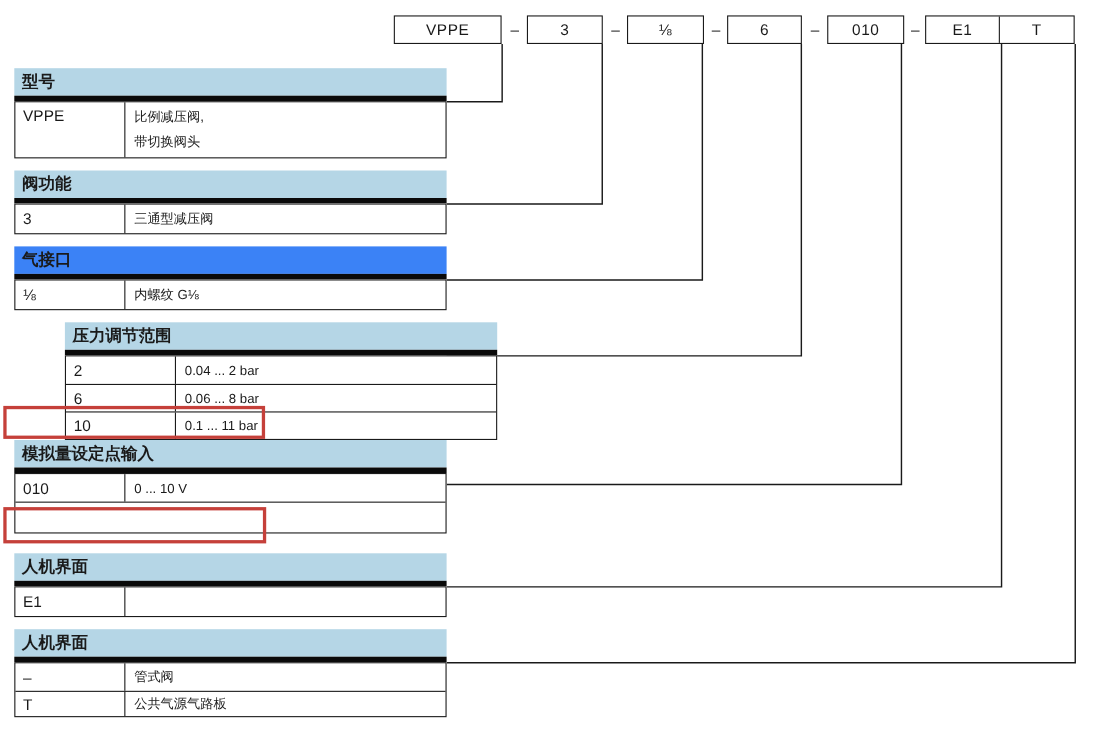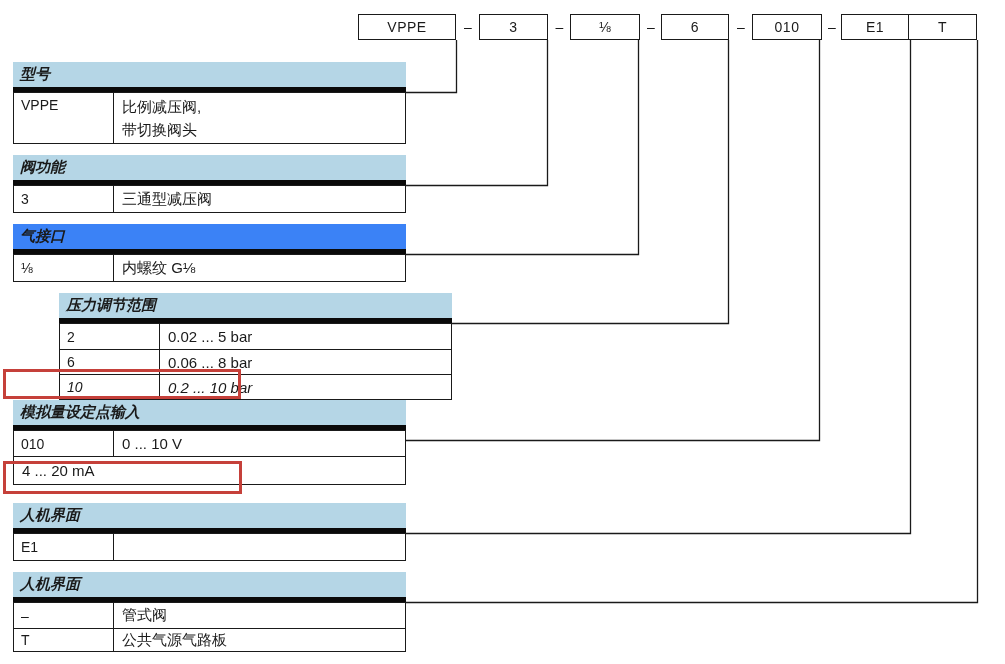--- a/index.html
+++ b/index.html
@@ -19,33 +19,33 @@
   }
   .code-box .cell + .cell{border-left:1px solid #1a1a1a;}
   .sep{
     position:absolute;top:14px;height:26px;display:flex;align-items:center;justify-content:center;
     font-size:14px;
   }
   
   .section{position:absolute;left:13px;width:393px;}
   .sec-header{
     height:25px;box-sizing:border-box;display:flex;align-items:center;
-    padding-left:7px;font-weight:bold;font-size:15px;font-style:italic;
+    padding-left:7px;font-weight:bold;font-size:15px;
   }
   .sec-bar{height:5px;}
   .sec-rows{box-sizing:border-box;border:1px solid #1a1a1a;background:#fff;}
   .row{display:flex;box-sizing:border-box;}
   .row + .row{border-top:1px solid #1a1a1a;}
   .row .code{
     width:100px;box-sizing:border-box;border-right:1px solid #1a1a1a;
     display:flex;align-items:center;padding-left:7px;font-size:14px;flex:none;
   }
   .row .code.top{align-items:flex-start;padding-top:4px;}
   .row .desc{
-    flex:1;display:flex;align-items:center;padding-left:8px;font-size:15px;
+    flex:1;display:flex;align-items:center;padding-left:8px;font-size:12px;
   }
   .row .desc.multi{flex-direction:column;align-items:flex-start;justify-content:center;}
   .row .desc .line{line-height:23px;}
   
   .connectors{position:absolute;left:0;top:0;pointer-events:none;}
   
   .hl{position:absolute;box-sizing:border-box;border:3px solid #c5403a;background:transparent;pointer-events:none;}
 </style>
 </head>
 <body>
@@ -117,44 +117,43 @@
         </div>
       </div>
       <div class="section" style="top: 293px; margin-left: 46px;">
         <div class="sec-header" style="background: rgb(181, 214, 230);">
           <span>压力调节范围</span>
         </div>
         <div class="sec-bar" style="background: rgb(10, 10, 10);"></div>
         <div class="sec-rows">
           <div class="row" style="height: 25px;">
             <div class="code">2</div>
-            <div class="desc">0.02 ... 5 bar</div>
+            <div class="desc">0.04 ... 2 bar</div>
           </div>
           <div class="row" style="height: 25px;">
             <div class="code">6</div>
             <div class="desc">0.06 ... 8 bar</div>
           </div>
-          <div class="row" style="height: 25px; font-style: italic;">
+          <div class="row" style="height: 25px;">
             <div class="code">10</div>
-            <div class="desc">0.2 ... 10 bar</div>
+            <div class="desc">0.1 ... 11 bar</div>
           </div>
         </div>
       </div>
       <div class="section" style="top: 400px;">
         <div class="sec-header" style="background: rgb(181, 214, 230);">
           <span>模拟量设定点输入</span>
         </div>
         <div class="sec-bar" style="background: rgb(10, 10, 10);"></div>
         <div class="sec-rows">
           <div class="row" style="height: 25px;">
             <div class="code">010</div>
             <div class="desc">0 ... 10 V</div>
           </div>
           <div class="row" style="height: 28px;">
-            <div class="desc">4 ... 20 mA</div>
           </div>
         </div>
       </div>
       <div class="section" style="top: 503px;">
         <div class="sec-header" style="background: rgb(181, 214, 230);">
           <span>人机界面</span>
         </div>
         <div class="sec-bar" style="background: rgb(10, 10, 10);"></div>
         <div class="sec-rows">
           <div class="row" style="height: 26px;">

